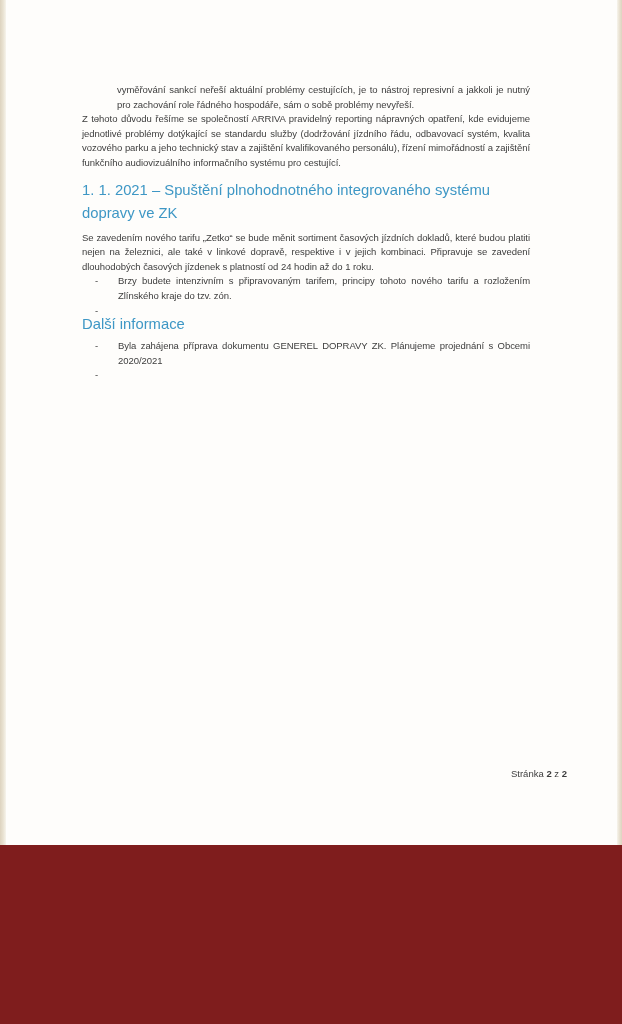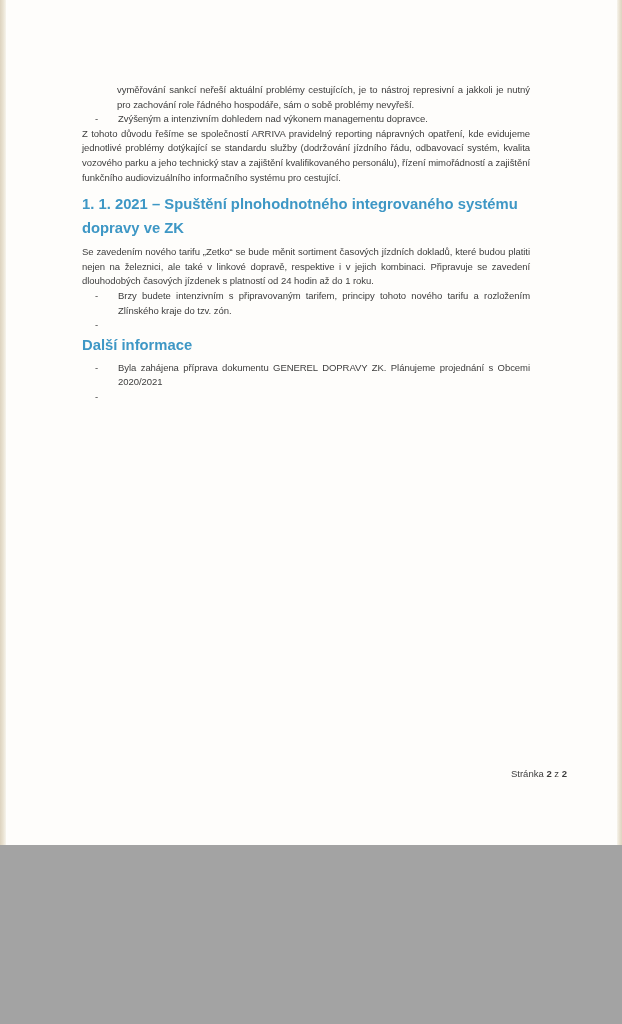--- a/index.html
+++ b/index.html
@@ -8,21 +8,21 @@
     width: 622px;
     height: 1024px;
     background: #ffffff;
     overflow: hidden;
     font-family: "Liberation Sans", sans-serif;
   }
   .viewport {
     position: relative;
     width: 622px;
     height: 1024px;
-    background: #a3a3a3;
+    background: #7f1d1d;
   }
   
   .scan-page {
     position: absolute;
     left: 0; top: 0;
     width: 622px;
     height: 845px;
     background: #fefdfb;
   }
   .scan-edge {
@@ -62,29 +62,29 @@
     padding-left: 36px;
     text-align: justify;
   }
   .bullet-item .dash {
     position: absolute;
     left: 13px;
     top: 0;
   }
   .doc-heading {
     margin: 8px 0 5px 0;
-    font-weight: 700;
+    font-weight: 400;
     font-size: 14.8px;
     line-height: 23.5px;
     letter-spacing: 0;
     color: #3e97c5;
     text-align: left;
   }
   .doc-heading.second {
-    margin-top: 16px;
+    margin-top: 9px;
     margin-bottom: 3px;
   }
   .page-footer {
     position: absolute;
     left: 0;
     top: 768px;
     width: 530px;
     text-align: right;
     font-size: 9.5px;
     color: #3d3d3d;
@@ -102,21 +102,20 @@
     <div class="scan-edge left"></div>
     <div class="scan-edge right"></div>
 
     <div class="content">
 
       <p class="para hang">vyměřování sankcí neřeší aktuální problémy cestujících, je to nástroj represivní a jakkoli je nutný pro zachování role řádného hospodáře, sám o sobě problémy nevyřeší.</p>
 
 
       <div class="bullet-item">
         <span class="dash">-</span>
-        <span>Zvýšeným a intenzivním dohledem nad výkonem managementu dopravce.</span>
       </div>
 
       <p class="para">Z tohoto důvodu řešíme se společností ARRIVA pravidelný reporting nápravných opatření, kde evidujeme jednotlivé problémy dotýkající se standardu služby (dodržování jízdního řádu, odbavovací systém, kvalita vozového parku a jeho technický stav a zajištění kvalifikovaného personálu), řízení mimořádností a zajištění funkčního audiovizuálního informačního systému pro cestující.</p>
 
       <h1 class="doc-heading">1. 1. 2021 – Spuštění plnohodnotného integrovaného systému dopravy ve ZK</h1>
 
       <p class="para">Se zavedením nového tarifu „Zetko“ se bude měnit sortiment časových jízdních dokladů, které budou platiti nejen na železnici, ale také v linkové dopravě, respektive i v jejich kombinaci. Připravuje se zavedení dlouhodobých časových jízdenek s platností od 24 hodin až do 1 roku.</p>
 
       <div class="bullet-item">
         <span class="dash">-</span>

